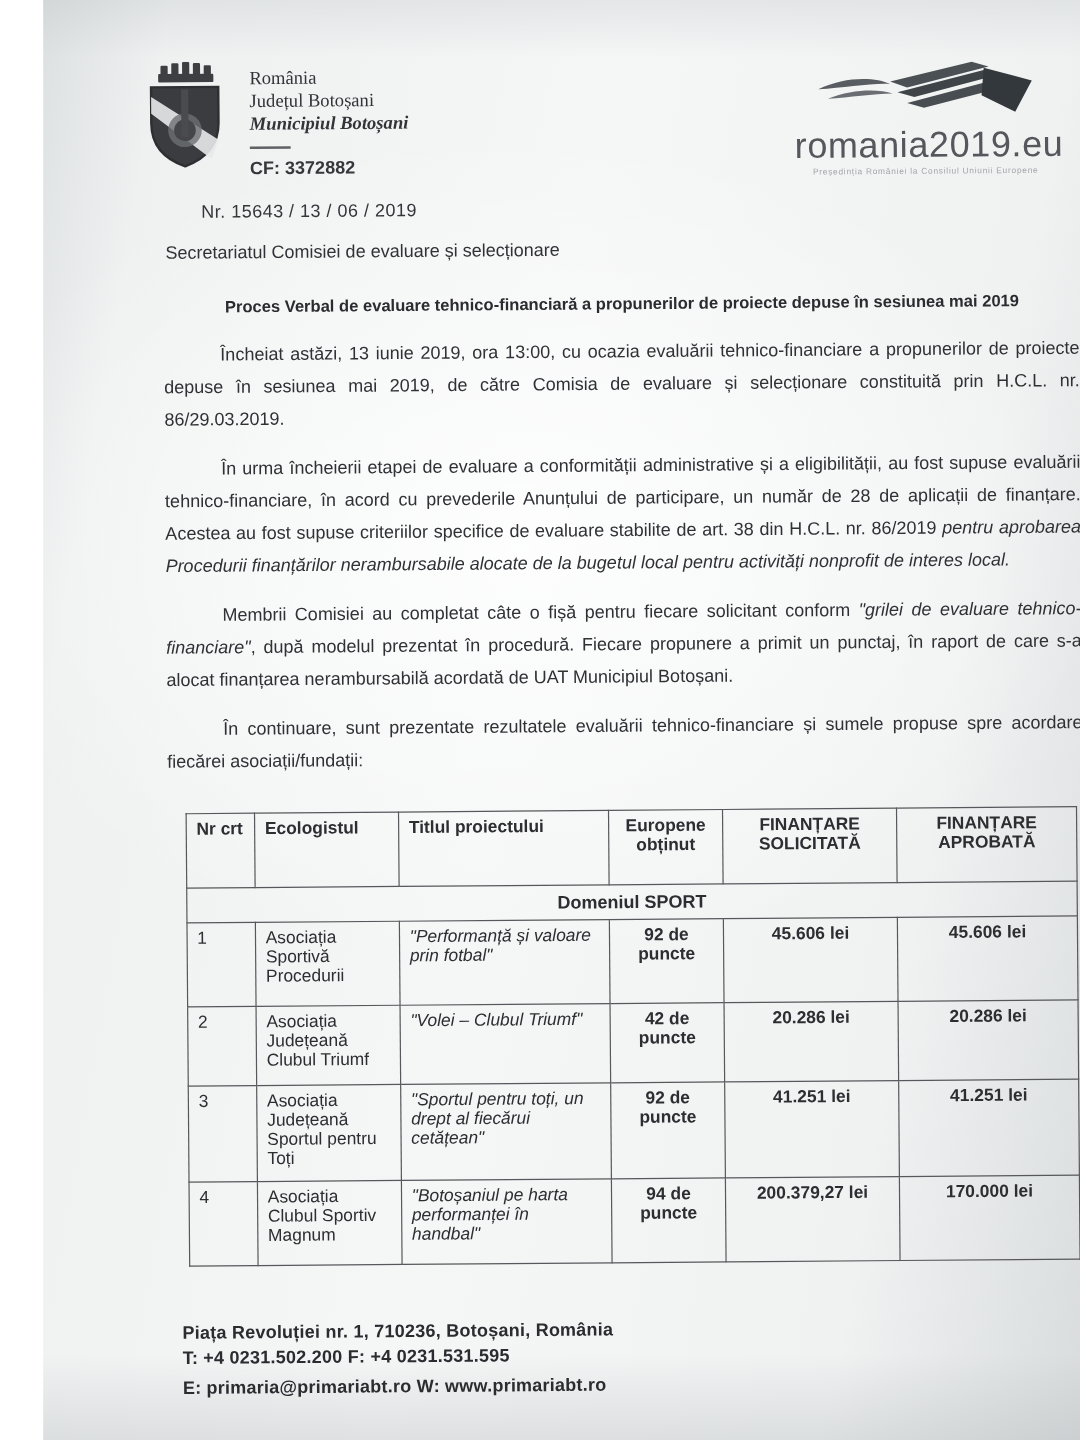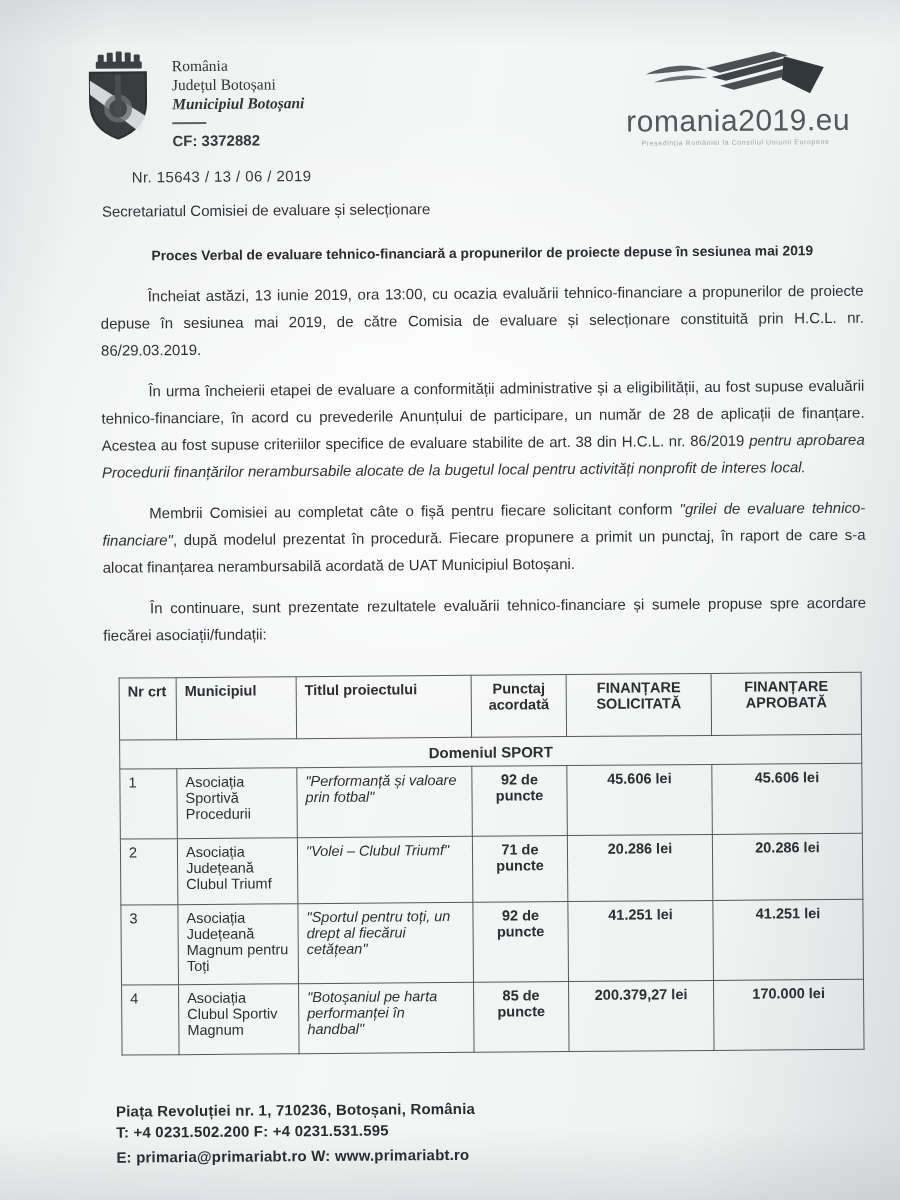--- a/index.html
+++ b/index.html
@@ -7,20 +7,21 @@
     width: 900px; height: 1200px;
     overflow: hidden;
     font-family: "Liberation Sans", sans-serif;
   }
   .paper {
     position: absolute; inset: 0;
     background:
       radial-gradient(ellipse 700px 500px at 46% 38%, rgba(255,255,255,0.85), rgba(255,255,255,0) 70%),
       linear-gradient(180deg, rgba(190,194,197,0.30) 0%, rgba(190,194,197,0) 4%, rgba(190,194,197,0) 94%, rgba(180,184,187,0.35) 100%),
       linear-gradient(100deg, #dde0e1 0%, #eff1f1 10%, #f5f6f6 45%, #f0f2f2 80%, #d9dcdd 100%);
+    margin-left: 36px;
   }
   .sheet {
     position: absolute; inset: 0;
     transform: rotate(-0.45deg);
     transform-origin: 450px 600px;
     color: #2c2d30;
   }
   
   .coat { position: absolute; left: 86px; top: 48px; }
   .org-block {
@@ -139,58 +140,58 @@
           <col style="width:57px">
             <col style="width:120px">
             <col style="width:175px">
           <col style="width:95px">
             <col style="width:145px">
             <col style="width:150px">
         </colgroup>
         <tbody>
             <tr class="hdr">
           <th>Nr crt</th>
-          <th>Municipiul</th>
+          <th>Ecologistul</th>
           <th>Titlul proiectului</th>
-          <th class="c">Punctaj acordată</th>
+          <th class="c">Europene obținut</th>
           <th class="c">FINANȚARE SOLICITATĂ</th>
           <th class="c">FINANȚARE APROBATĂ</th>
         </tr>
         <tr class="section-row">
           <td colspan="6">Domeniul SPORT</td>
         </tr>
         <tr class="r1">
           <td>1</td>
           <td>Asociația Sportivă Procedurii</td>
           <td class="titlu">"Performanță și valoare prin fotbal"</td>
           <td class="num">92 de puncte</td>
           <td class="num">45.606 lei</td>
           <td class="num">45.606 lei</td>
         </tr>
         <tr class="r2">
           <td>2</td>
           <td>Asociația Județeană Clubul Triumf</td>
           <td class="titlu">"Volei – Clubul Triumf"</td>
-          <td class="num">71 de puncte</td>
+          <td class="num">42 de puncte</td>
           <td class="num">20.286 lei</td>
           <td class="num">20.286 lei</td>
         </tr>
         <tr class="r3">
           <td>3</td>
-          <td>Asociația Județeană Magnum pentru Toți</td>
+          <td>Asociația Județeană Sportul pentru Toți</td>
           <td class="titlu">"Sportul pentru toți, un drept al fiecărui cetățean"</td>
           <td class="num">92 de puncte</td>
           <td class="num">41.251 lei</td>
           <td class="num">41.251 lei</td>
         </tr>
         <tr class="r4">
           <td>4</td>
           <td>Asociația Clubul Sportiv Magnum</td>
           <td class="titlu">"Botoșaniul pe harta performanței în handbal"</td>
-          <td class="num">85 de puncte</td>
+          <td class="num">94 de puncte</td>
           <td class="num">200.379,27 lei</td>
           <td class="num">170.000 lei</td>
         </tr>
       </tbody>
         </table>
     </div>
 
     <div class="footer">
       <div>Piața Revoluției nr. 1, 710236, Botoșani, România</div>
       <div>T: +4 0231.502.200 F: +4 0231.531.595</div>

